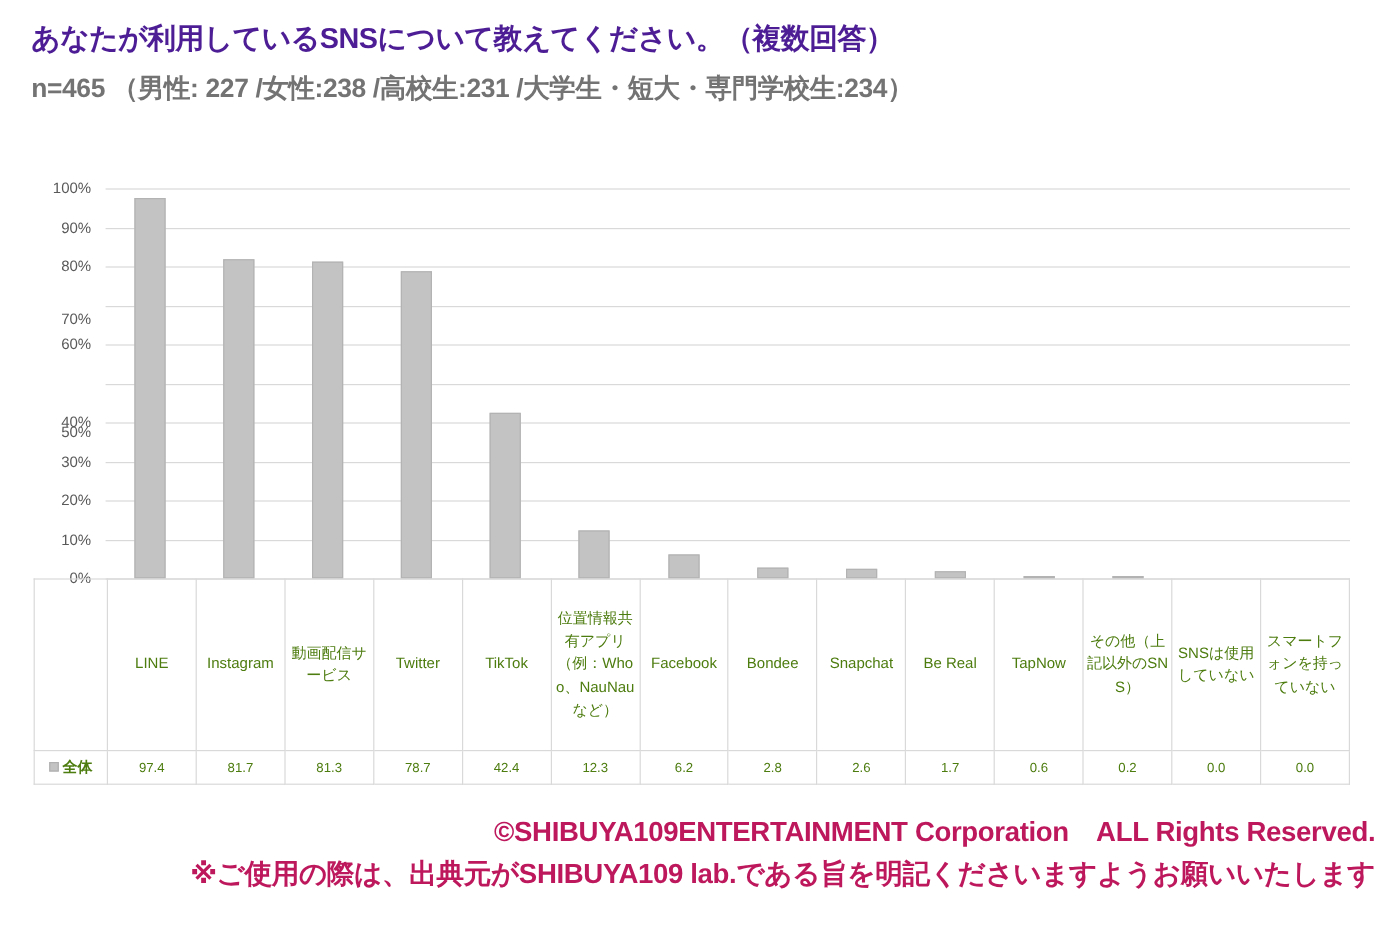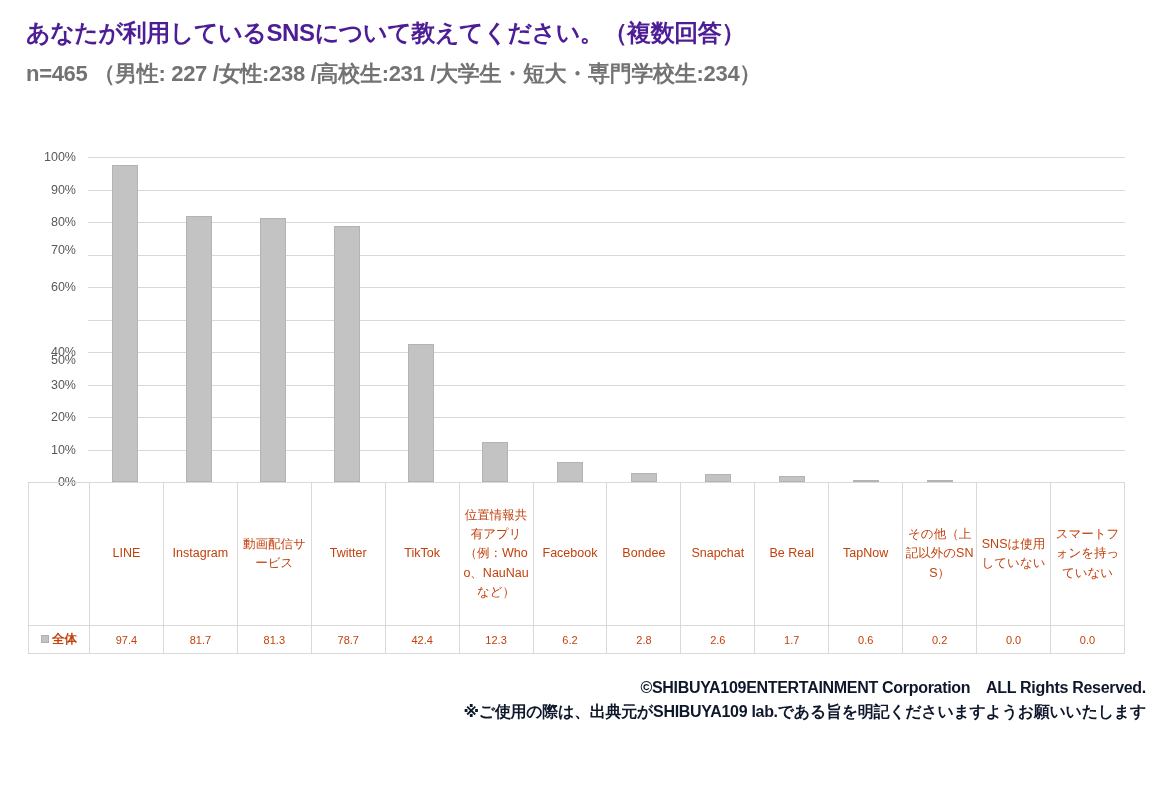--- a/index.html
+++ b/index.html
@@ -111,21 +111,21 @@
     top: 482px;
     width: 1097px;
     border-collapse: collapse;
     table-layout: fixed;
   }
   #data-table td {
     border: 1px solid #d9d9d9;
     padding: 0;
     vertical-align: middle;
     text-align: center;
-    color: #c2410c;
+    color: #4d7c0f;
   }
   td.legend-head {
     width: 60px;
     border-top: none;
     border-left: none;
     border-right: 1px solid #d9d9d9;
   }
   td.legend-label {
     width: 60px;
     font-size: 12.5px;
@@ -161,25 +161,25 @@
 
   
   #footer {
     position: absolute;
     left: 0px;
     top: 676px;
     width: 1146px;
     text-align: right;
   }
   .footer-line {
-    font-size: 16px;
+    font-size: 23px;
     font-weight: bold;
     letter-spacing: -0.3px;
     line-height: 1.5;
-    color: #0f172a;
+    color: #be185d;
     white-space: nowrap;
     padding-left: 16px;
   }
 </style>
 </head>
 <body>
 
 <div id="heading">
   <div id="chart-title">あなたが利用しているSNSについて教えてください。（複数回答）</div>
   <div id="chart-subtitle">n=465 （男性: 227 /女性:238 /高校生:231 /大学生・短大・専門学校生:234）</div>
@@ -187,21 +187,21 @@
 
 <div id="plot-wrap">
   <div id="y-axis">
       <div class="y-tick" style="top: 325px;">0%</div>
       <div class="y-tick" style="top: 292.5px; padding-left: 36px;">10%</div>
       <div class="y-tick" style="top: 260px;">20%</div>
       <div class="y-tick" style="top: 227.5px;">30%</div>
       <div class="y-tick" style="top: 195px;">40%</div>
       <div class="y-tick" style="top: 162.5px; margin-top: 40px;">50%</div>
       <div class="y-tick" style="top: 130px;">60%</div>
-      <div class="y-tick" style="top: 93px;">70%</div>
+      <div class="y-tick" style="top: 109px;">70%</div>
       <div class="y-tick" style="top: 65px;">80%</div>
       <div class="y-tick" style="top: 32.5px;">90%</div>
       <div class="y-tick" style="top: 0px;">100%</div>
     </div>
   <div id="plot-area">
     <div id="gridlines">
         <div class="gridline" style="top: 325px;"></div>
         <div class="gridline" style="top: 293px;"></div>
         <div class="gridline" style="top: 260px;"></div>
         <div class="gridline" style="top: 228px;"></div>

